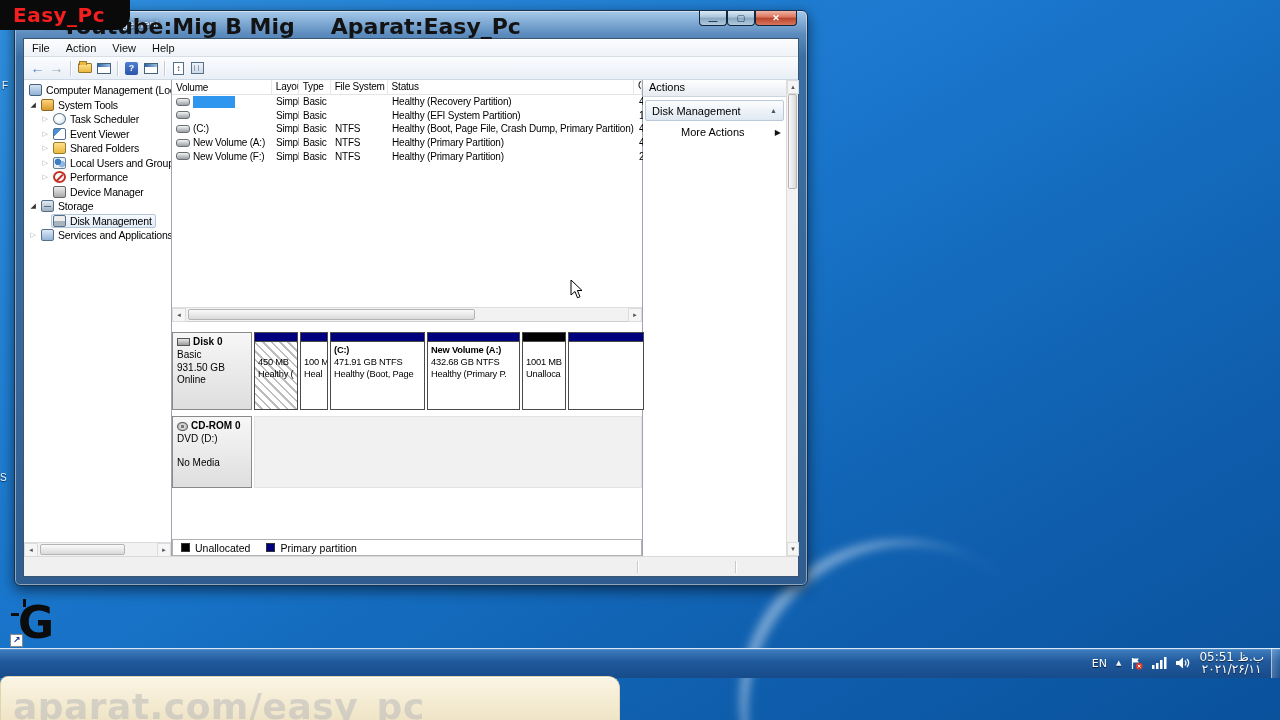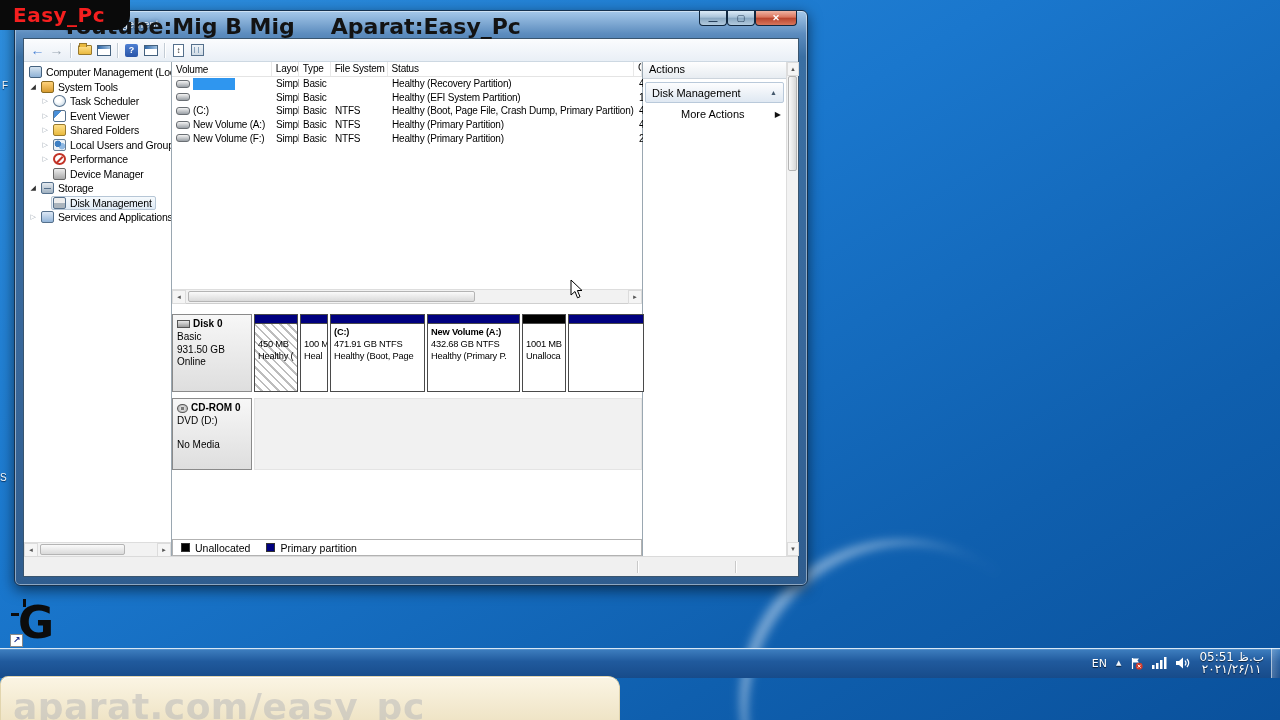--- a/index.html
+++ b/index.html
@@ -225,20 +225,26 @@
       <div class="wbtn">
           <span>▢</span>
         </div>
       <div class="wbtn close">
           <span>✕</span>
         </div>
     </div>
   </div>
   <div class="client">
 
+    <div class="menubar">
+      <span class="menu-item">File</span>
+      <span class="menu-item">Action</span>
+      <span class="menu-item">View</span>
+      <span class="menu-item">Help</span>
+    </div>
 
     <div class="toolbar">
       <span class="tico">
           <span class="arrow-back">←</span>
         </span>
       <span class="tico">
           <span class="arrow-fwd">→</span>
         </span>
       <span class="tsep"></span>
       <span class="tico">

